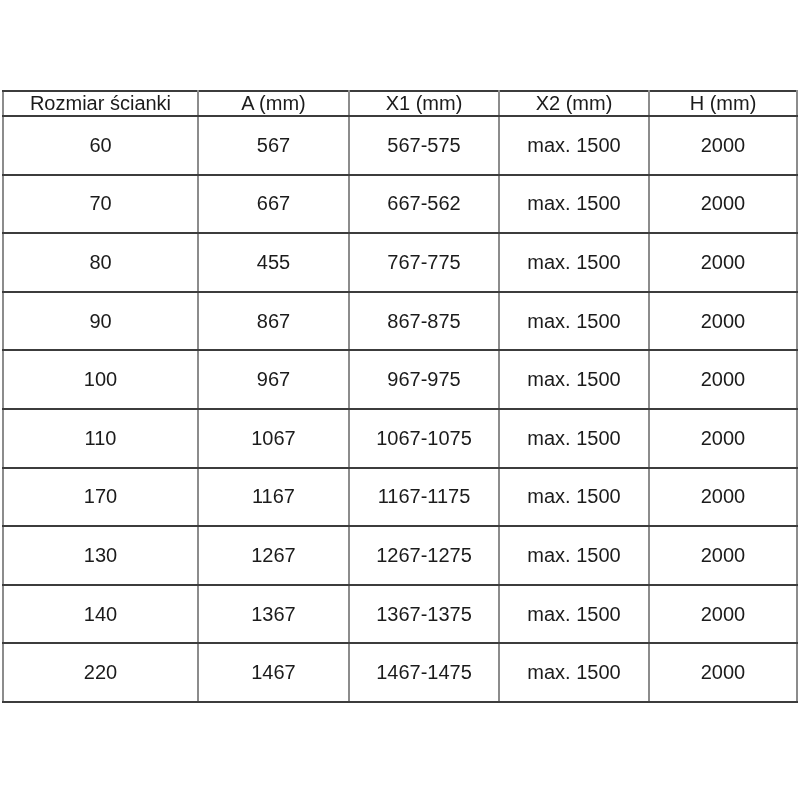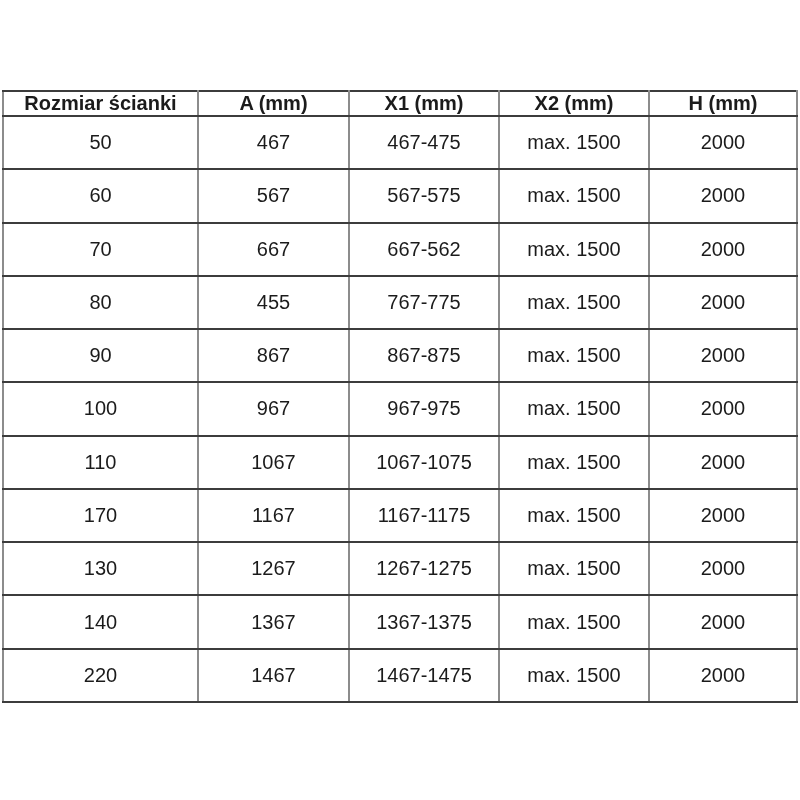--- a/index.html
+++ b/index.html
@@ -29,21 +29,21 @@
     border-color: #3c3c3c #8c8c8c;
     text-align: center;
     vertical-align: middle;
     color: #1b1b1b;
     font-size: 20px;
     padding: 0;
     overflow: hidden;
     white-space: nowrap;
   }
   table.size-table th {
-    font-weight: bold;
+    font-weight: normal;
     margin-top: 48px;
   }
   table.size-table td {
     font-weight: normal;
   }
 </style>
 </head>
 <body>
 
 <table class="size-table">
@@ -57,27 +57,20 @@
   <thead>
     <tr>
       <th>Rozmiar ścianki</th>
       <th>A (mm)</th>
       <th>X1 (mm)</th>
       <th>X2 (mm)</th>
       <th>H (mm)</th>
     </tr>
   </thead>
   <tbody>
-    <tr>
-      <td>50</td>
-      <td>467</td>
-      <td>467-475</td>
-      <td>max. 1500</td>
-      <td>2000</td>
-    </tr>
     <tr>
       <td>60</td>
       <td>567</td>
       <td>567-575</td>
       <td>max. 1500</td>
       <td>2000</td>
     </tr>
     <tr>
       <td>70</td>
       <td>667</td>

